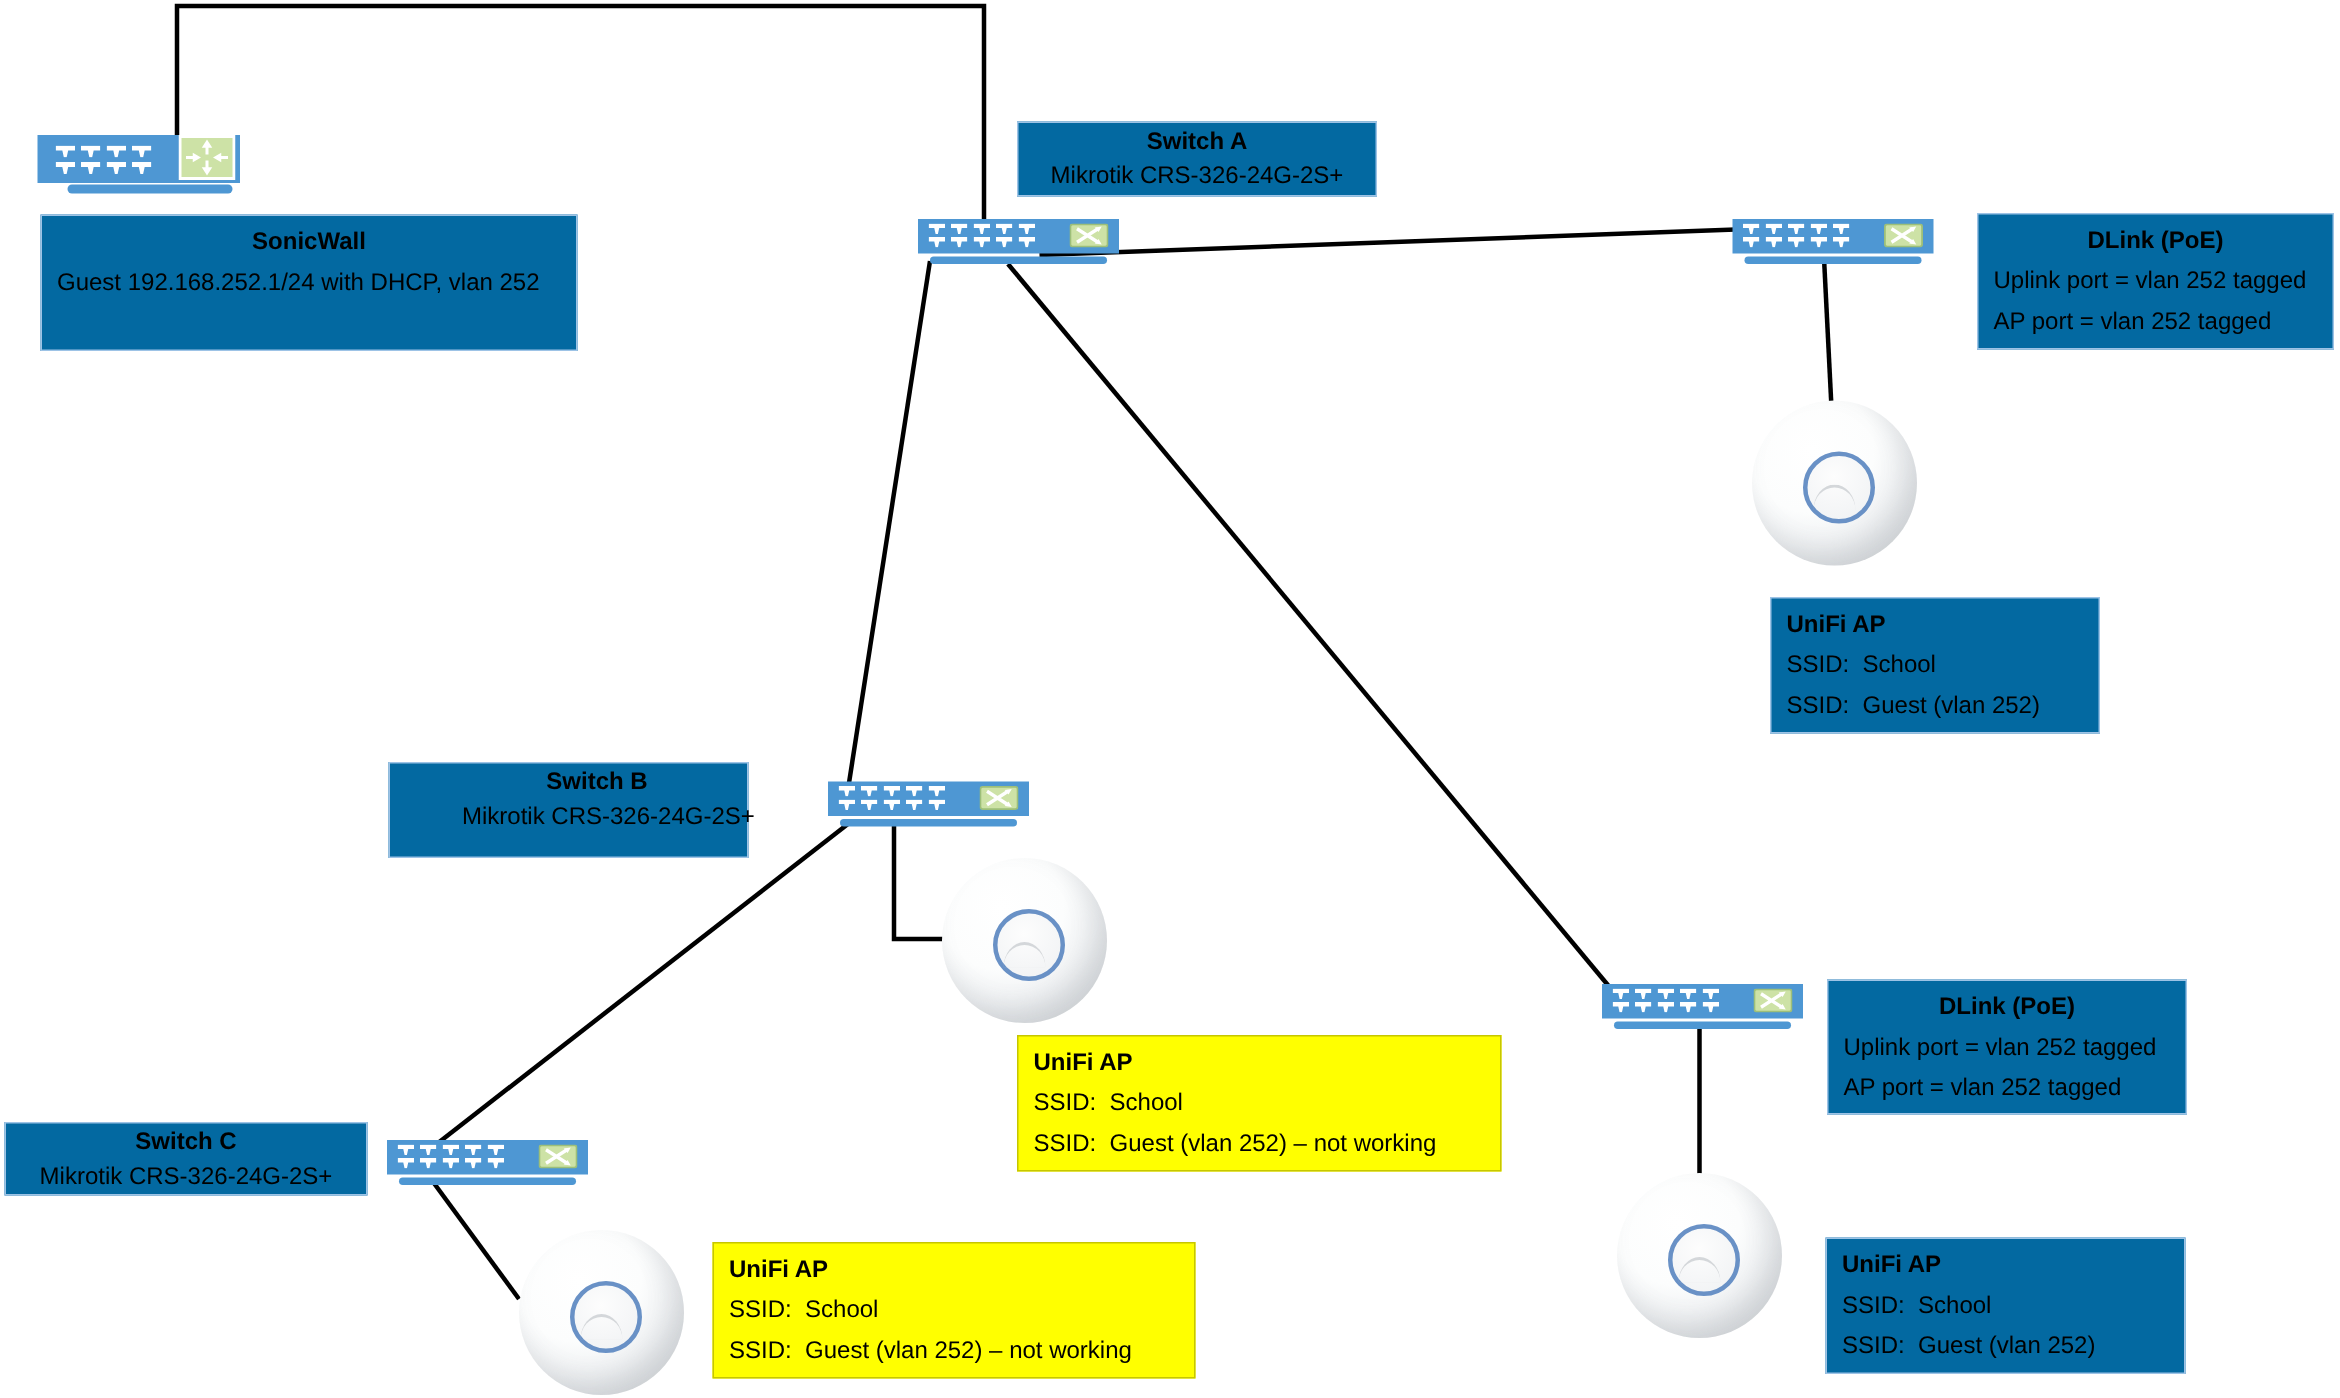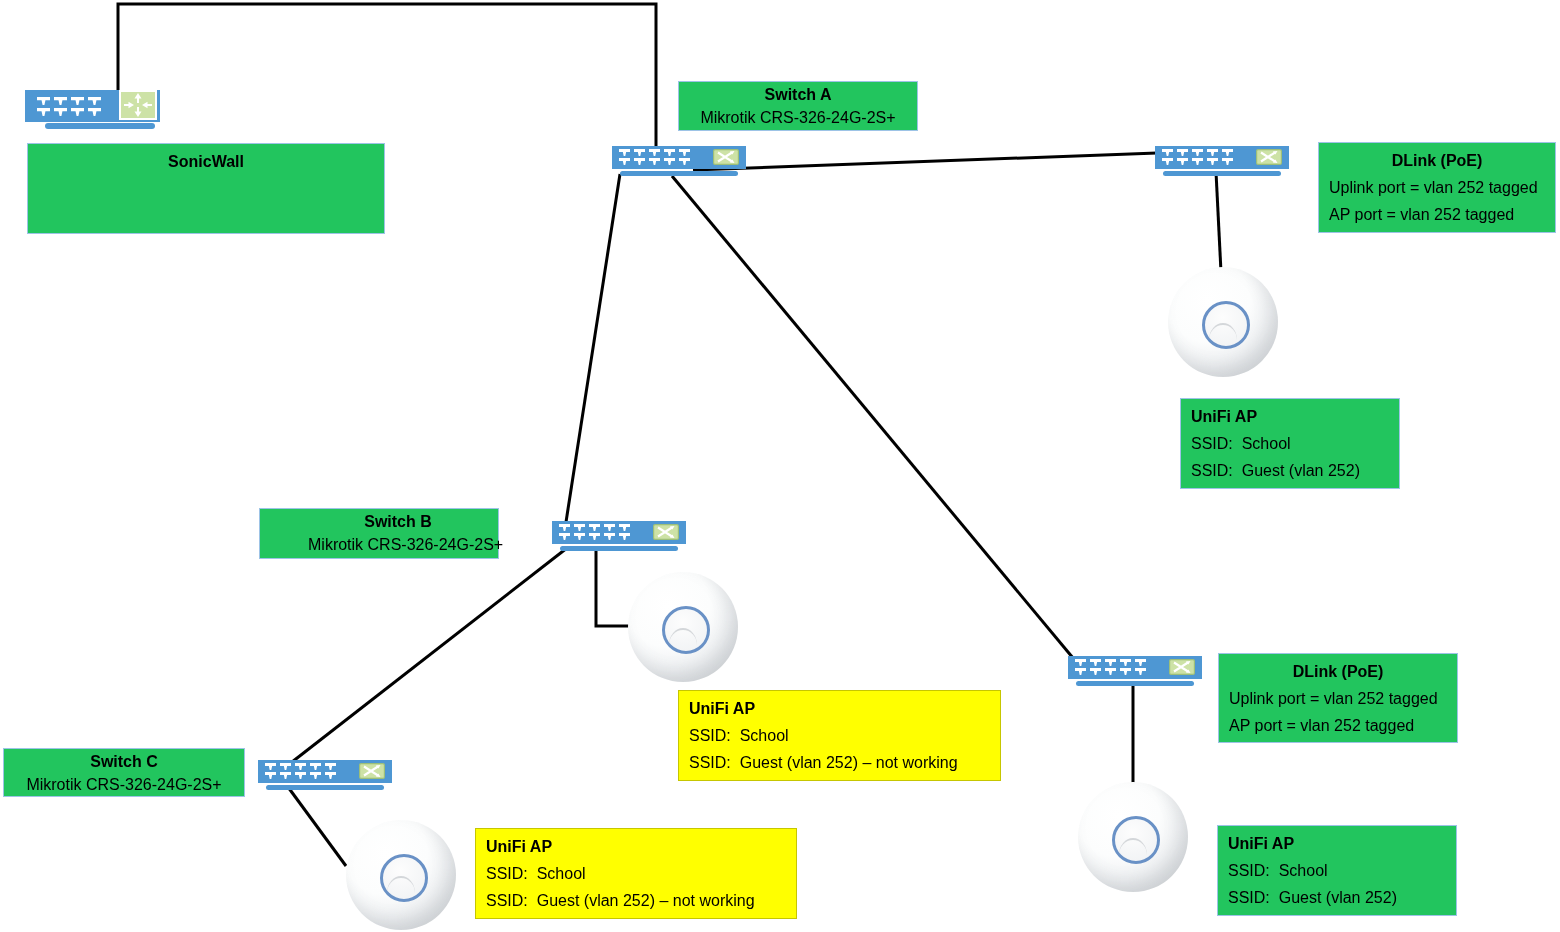--- a/index.html
+++ b/index.html
@@ -4,21 +4,21 @@
 <style>
   html,body { margin:0; padding:0; background:#ffffff; }
   .stage {
     position:relative; width:1560px; height:932px; background:#ffffff;
     font-family:"Liberation Sans", sans-serif; overflow:hidden; color:#000;
   }
   .wires { position:absolute; left:0; top:0; width:1560px; height:932px; }
 
   
   .lbox {
-    position:absolute; background:#22c55e; border:1px solid #9DC3E6;
+    position:absolute; background:#0369a1; border:1px solid #9DC3E6;
     box-sizing:border-box; padding:4px 10px 0 10px; font-size:16px;
   }
   .lbox .t { font-weight:bold; line-height:27px; white-space:pre; }
   .lbox .l { line-height:27px; white-space:pre; }
   .lbox.title-center .t { text-align:center; }
   .lbox.body-center .l { text-align:center; }
   .lbox.small { padding-top:1px; }
   .lbox.small .t, .lbox.small .l { line-height:23px; }
   .lbox.hl { background:#FFFF00; border-color:#C6C600; }
 
@@ -229,40 +229,41 @@
     <div class="ring"></div>
     <div class="smile"></div>
   </div>
   <div class="ap" style="left:1078px; top:782px;">
     <div class="ring"></div>
     <div class="smile"></div>
   </div>
 
   <div class="lbox title-center" style="left:27px; top:143px; width:358px; height:91px;">
     <div class="t">SonicWall</div>
+    <div class="l">Guest 192.168.252.1/24 with DHCP, vlan 252</div>
   </div>
 
   <div class="lbox small title-center body-center" style="left:678px; top:81px; width:240px; height:50px;">
     <div class="t">Switch A</div>
     <div class="l">Mikrotik CRS-326-24G-2S+</div>
   </div>
 
   <div class="lbox title-center" style="left:1318px; top:142px; width:238px; height:91px;">
     <div class="t">DLink (PoE)</div>
     <div class="l">Uplink port = vlan 252 tagged</div>
     <div class="l">AP port = vlan 252 tagged</div>
   </div>
 
   <div class="lbox" style="left:1180px; top:398px; width:220px; height:91px;">
     <div class="t">UniFi AP</div>
     <div class="l">SSID:  School</div>
     <div class="l">SSID:  Guest (vlan 252)</div>
   </div>
 
-  <div class="lbox small title-center body-center" style="left:259px; top:508px; width:240px; height:51px;padding-left:48px;">
+  <div class="lbox small title-center body-center" style="left:259px; top:508px; width:240px; height:64px;padding-left:48px;">
     <div class="t">Switch B</div>
     <div class="l">Mikrotik CRS-326-24G-2S+</div>
   </div>
 
   <div class="lbox hl" style="left:678px; top:690px; width:323px; height:91px;">
     <div class="t">UniFi AP</div>
     <div class="l">SSID:  School</div>
     <div class="l">SSID:  Guest (vlan 252) – not working</div>
   </div>
 

